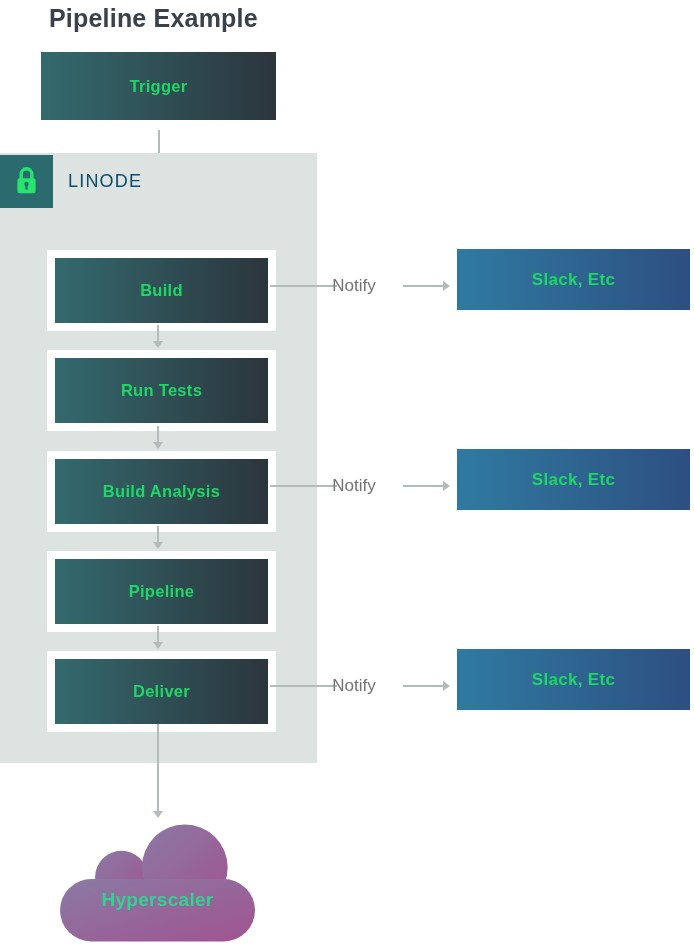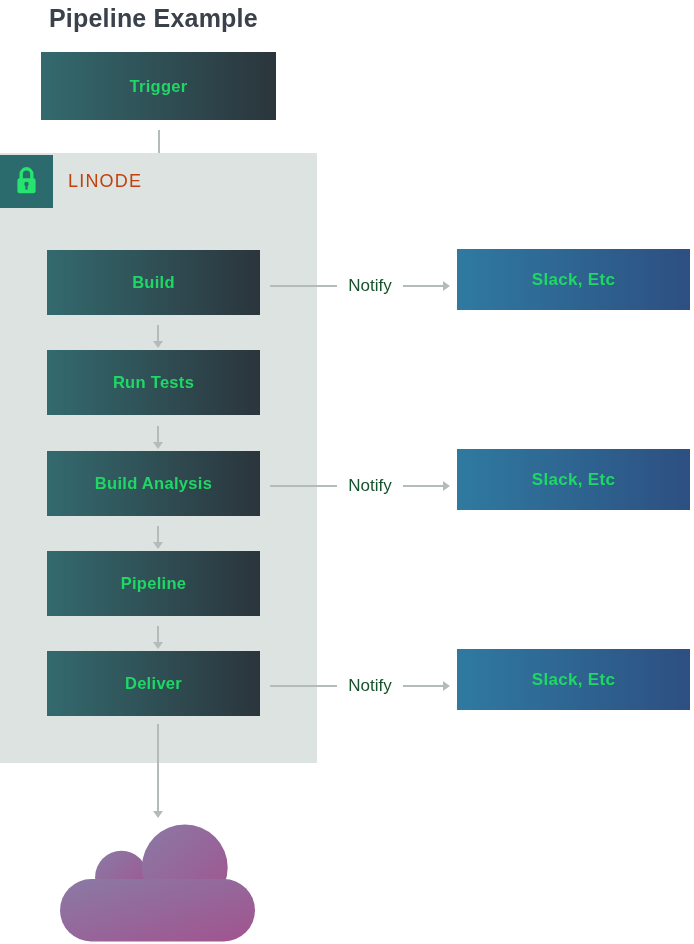--- a/index.html
+++ b/index.html
@@ -21,25 +21,25 @@
   .linode-panel{
     position:absolute;left:0;top:153px;width:317px;height:610px;
     background:#dde3e1;
   }
   .lock-badge{
     position:absolute;left:0;top:155px;width:53px;height:53px;
     background:#2b6a6d;display:flex;align-items:center;justify-content:center;
   }
   .linode-label{
     position:absolute;left:68px;top:155px;height:53px;line-height:53px;
-    font-size:18px;color:#c2410c;letter-spacing:1.2px;
+    font-size:18px;color:#0c4a6e;letter-spacing:1.2px;
   }
   
   .stage{
-    position:absolute;left:47px;width:213px;height:65px;padding:0;
+    position:absolute;left:47px;width:213px;height:65px;padding:8px;
     background:#ffffff;
   }
   .stage-inner{
     width:100%;height:100%;
     background:linear-gradient(90deg,#336a6e 0%,#2b353c 100%);
     display:flex;align-items:center;justify-content:center;
   }
   .s0{top:250px}.s1{top:350px}.s2{top:451px}.s3{top:551px}.s4{top:651px}
   .node-label{
     font-size:16.5px;font-weight:bold;color:#1fd765;letter-spacing:.3px;
@@ -54,22 +54,22 @@
   .a0{left:157px;top:325px;height:16px;}
   .a1{left:157px;top:426px;height:16px;}
   .a2{left:157px;top:526px;height:16px;}
   .a3{left:157px;top:626px;height:16px;}
   .arrow-cloud{left:157px;top:724px;height:87px;}
   
   .notify-row{position:absolute;left:270px;width:187px;height:22px;}
   .n0{top:275px}.n1{top:475px}.n2{top:675px}
   .notify-row .seg1{position:absolute;left:0;top:10px;width:67px;height:2px;background:#b4bbbb;}
   .notify-row .nlabel{
-    position:absolute;left:70px;top:0;width:60px;height:22px;line-height:22px;
-    text-align:center;font-size:17px;color:#14532d;
+    position:absolute;left:54px;top:0;width:60px;height:22px;line-height:22px;
+    text-align:center;font-size:17px;color:#737373;
   }
   .notify-row .seg2{position:absolute;left:133px;top:10px;width:40px;height:2px;background:#b4bbbb;}
   .notify-row .seg2::after{
     content:'';position:absolute;right:-7px;top:-4px;
     border:5px solid transparent;border-right:none;border-left:7px solid #b4bbbb;
   }
   
   .slack{
     position:absolute;left:457px;width:233px;height:61px;
     background:linear-gradient(90deg,#2f7aa0 0%,#2d4f82 100%);
@@ -183,15 +183,16 @@
             <stop offset="1" stop-color="#a1538f"></stop>
           </linearGradient>
         </defs>
         <g fill="url(#cloudGrad)">
           <circle cx="63" cy="56" r="27"></circle>
           <circle cx="128" cy="46" r="44"></circle>
           <rect x="0" y="58" width="200" height="64" rx="32"></rect>
         </g>
       </svg>
     </span>
+    <span class="cloud-label">Hyperscaler</span>
   </div>
 
 </div>
 
 </body></html>

